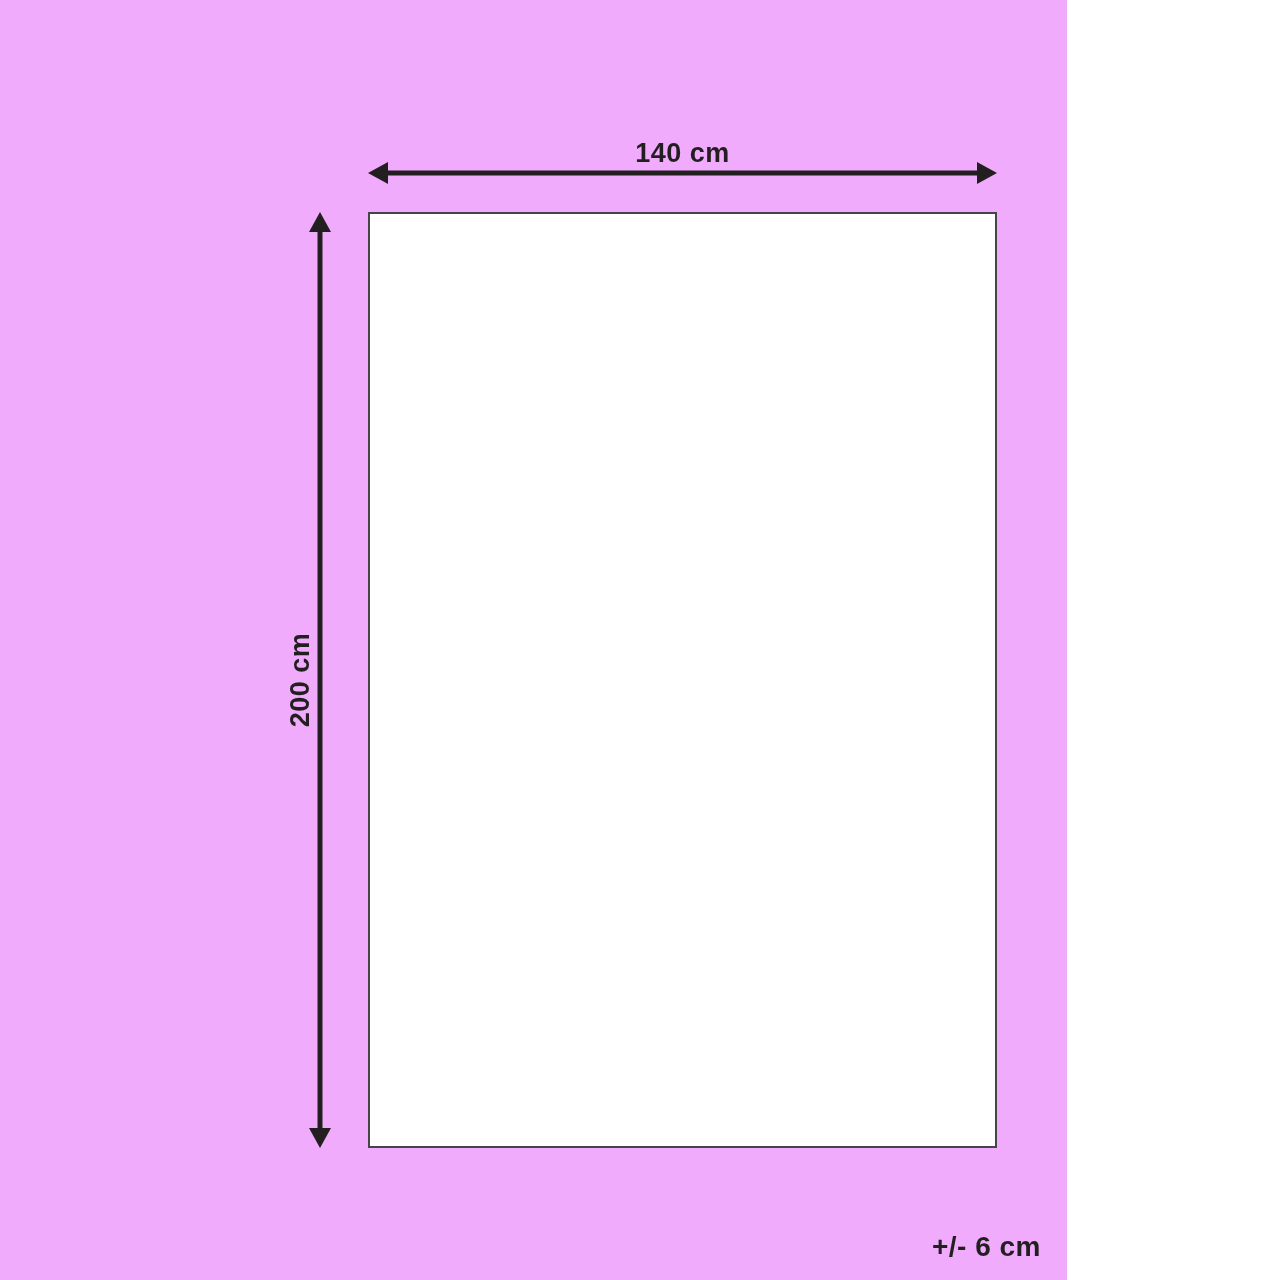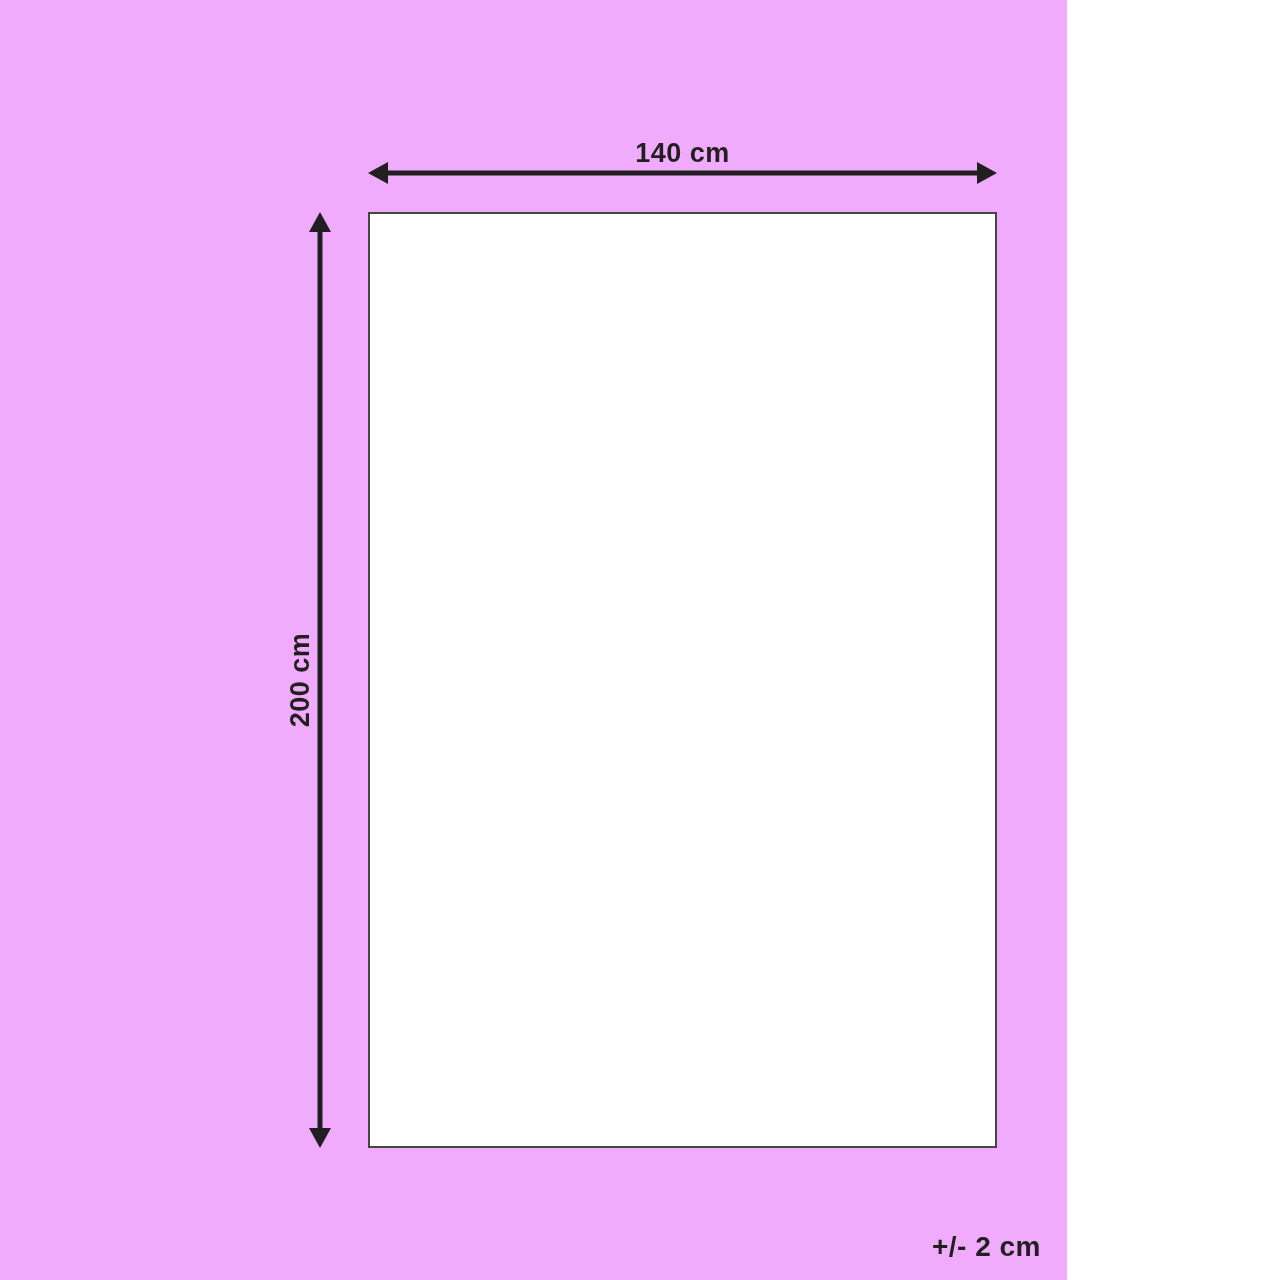--- a/index.html
+++ b/index.html
@@ -78,15 +78,15 @@
       <rect x="317.5" y="226" width="5" height="908"></rect>
       <polygon points="320,212 309,232 331,232"></polygon>
       <polygon points="320,1148 309,1128 331,1128"></polygon>
     </g>
   </svg>
 
   <div class="dim-label width-label">140 cm</div>
 
   <div class="dim-label height-label">200 cm</div>
 
-  <div class="dim-label tolerance-label">+/- 2 cm</div>
+  <div class="dim-label tolerance-label">+/- 6 cm</div>
 
 </div>
 
 </body></html>

